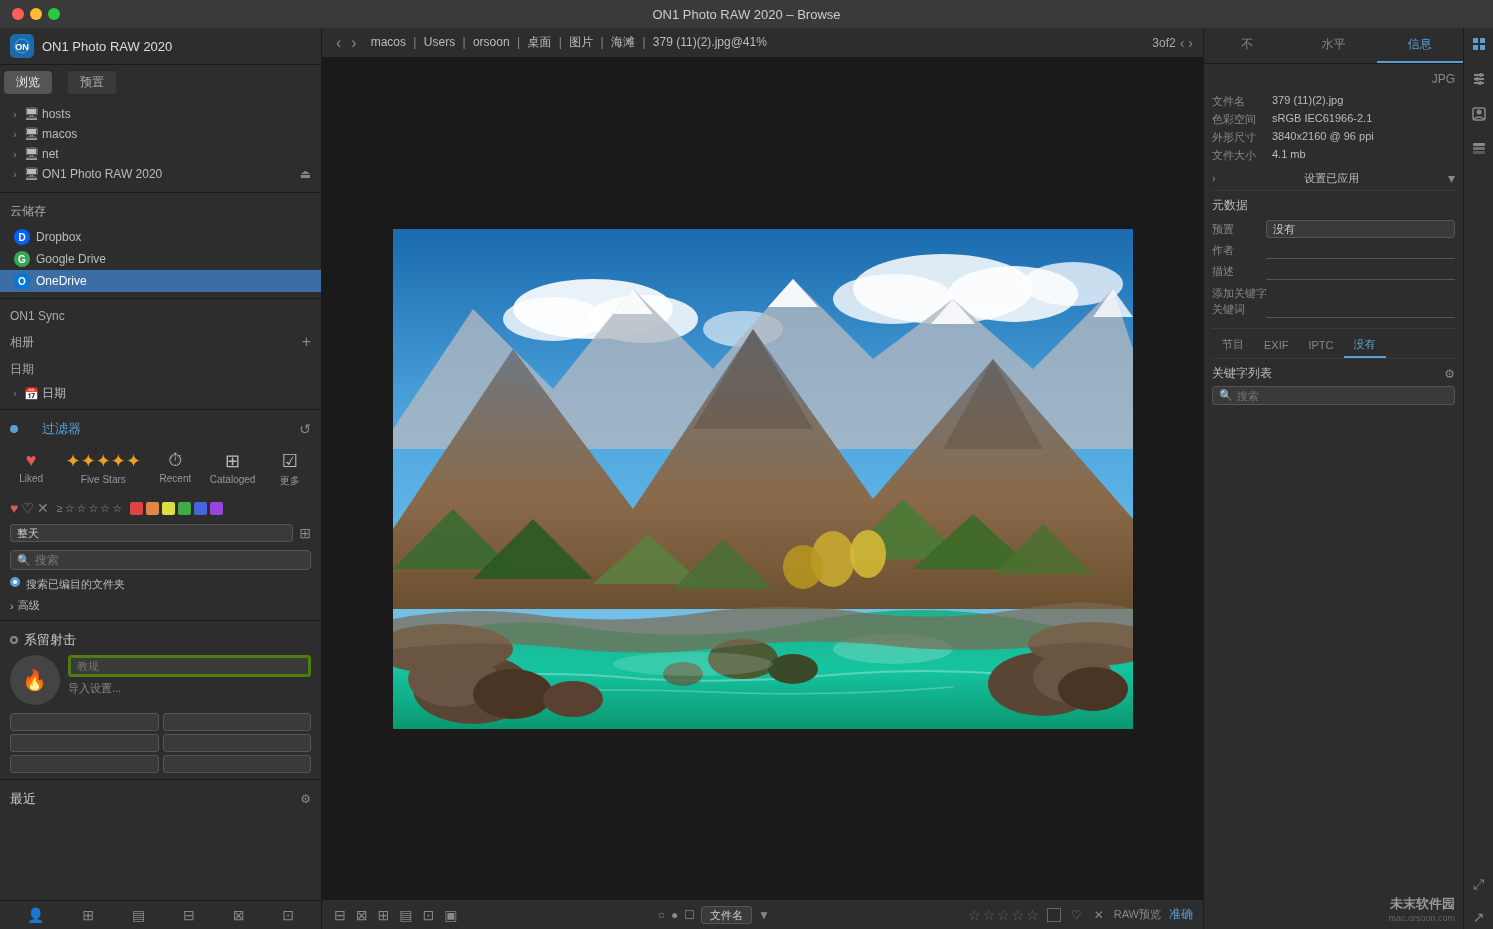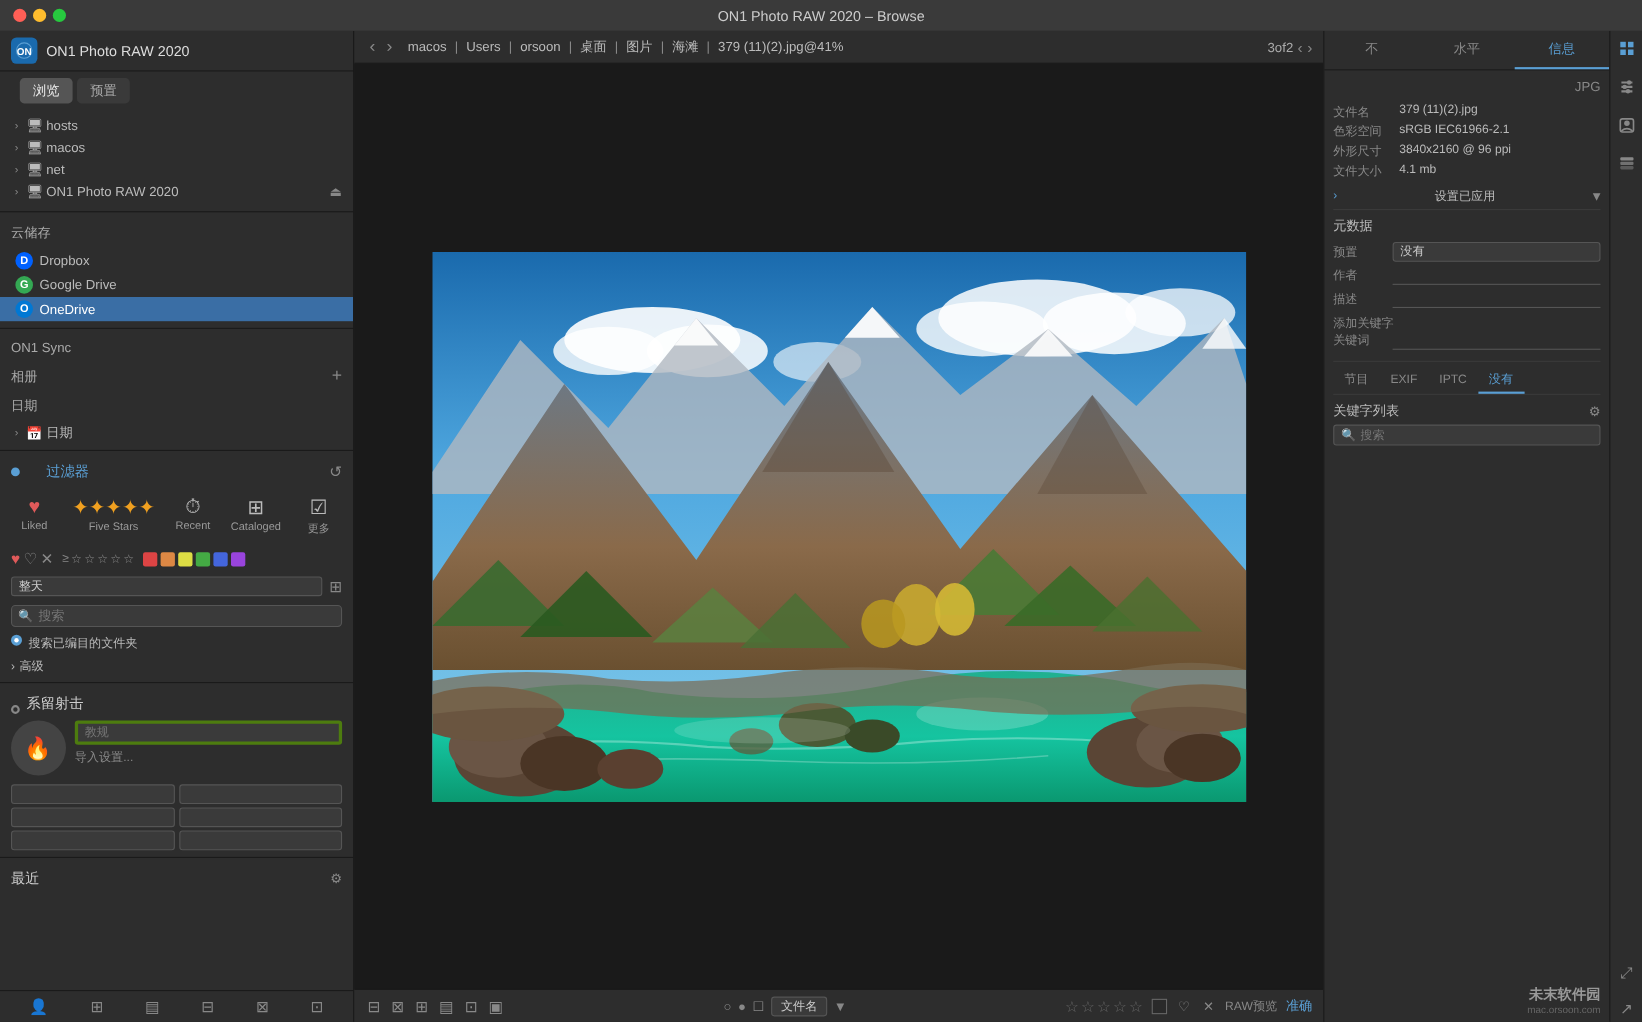--- a/index.html
+++ b/index.html
@@ -87,22 +87,22 @@
       flex-shrink: 0;
     }
     .app-name {
       font-size: 13px;
       color: #ddd;
     }
 
     
     .sidebar-tabs {
       display: flex;
-      padding: 6px 18px;
-      gap: 4px;
+      padding: 6px 4px;
+      gap: 16px;
       align-items: flex-end;
     }
     .tab-btn {
       padding: 3px 12px;
       border-radius: 4px;
       border: none;
       cursor: pointer;
       font-size: 12px;
       color: #aaa;
       background: #3a3a3a;
@@ -377,21 +377,21 @@
       font-size: 11px;
       cursor: pointer;
     }
 
     
     .tethered-section {
       padding: 6px 10px;
     }
     .tethered-header {
       display: flex;
-      align-items: flex-end;
+      align-items: center;
       gap: 6px;
       margin-bottom: 6px;
     }
     .tethered-circle {
       width: 8px;
       height: 8px;
       border-radius: 50%;
       border: 2px solid #888;
     }
     .tethered-title {

